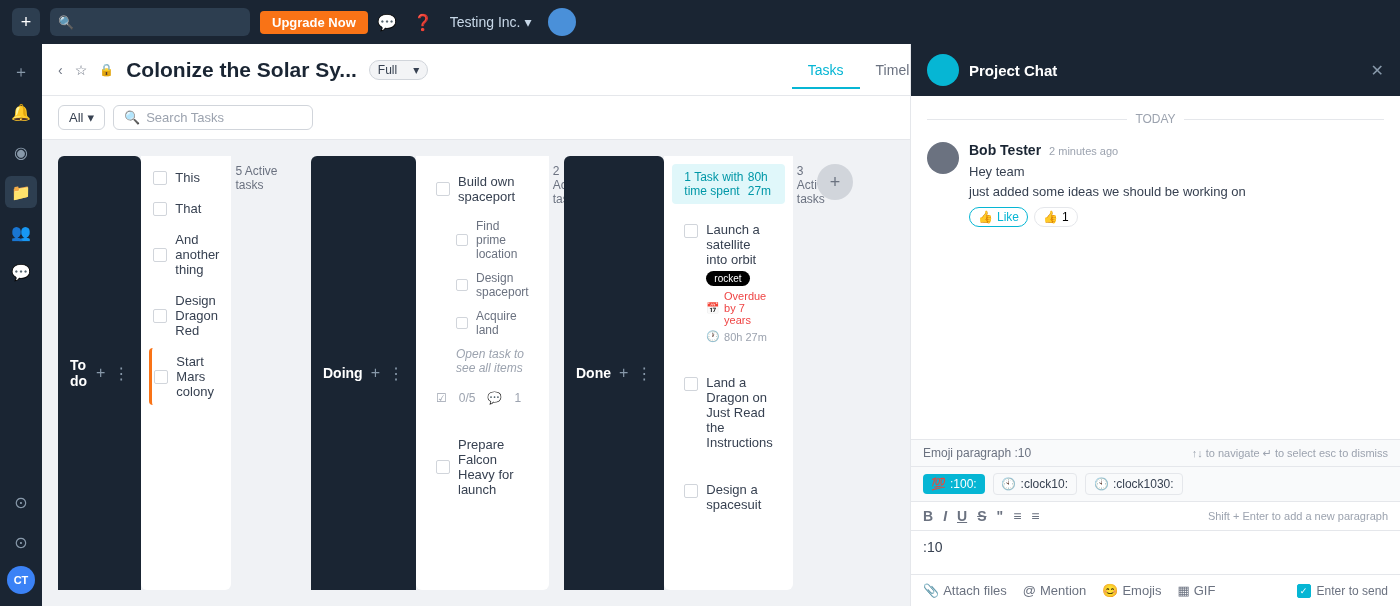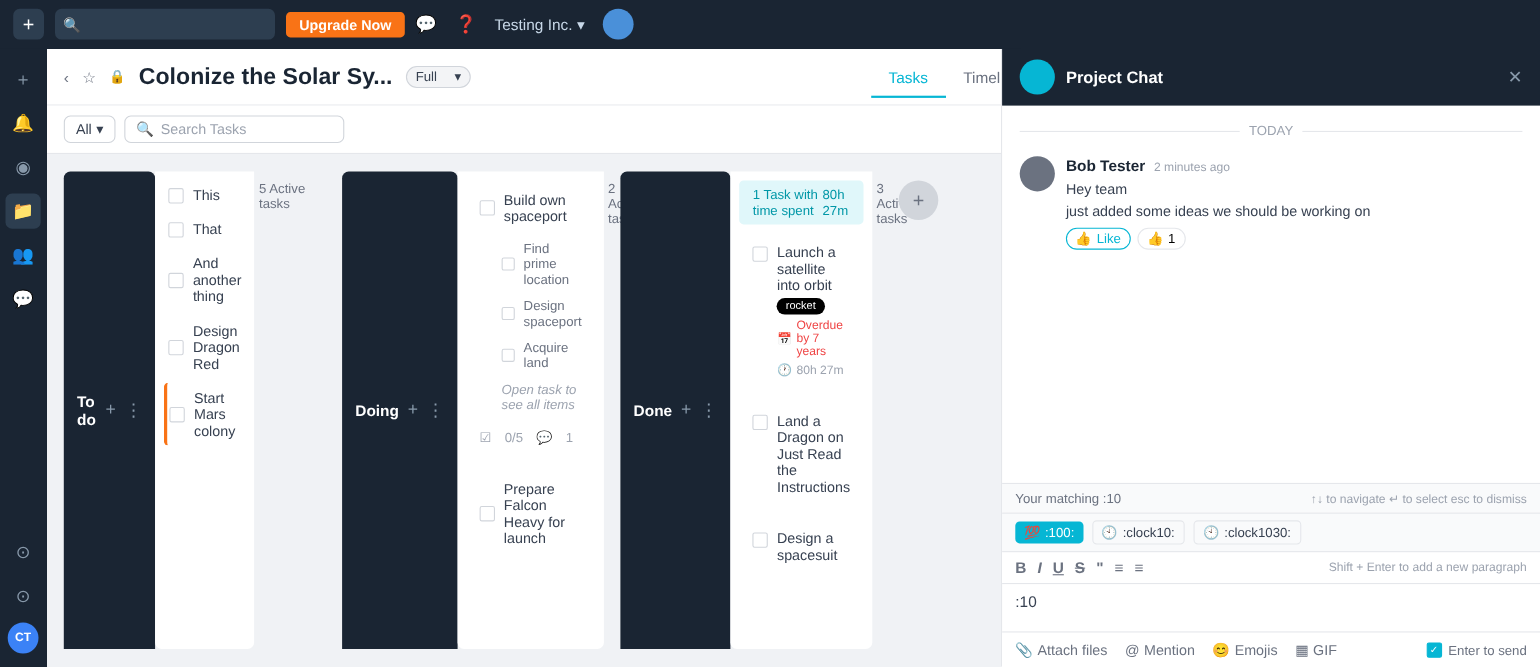--- a/index.html
+++ b/index.html
@@ -757,21 +757,21 @@
           <div class="reaction">
             <span>👍</span>
             <span>1</span>
           </div>
         </div>
       </div>
     </div>
   </div>
 
   <div class="emoji-bar">
-    <span class="emoji-bar-label">Your matching  :10</span>
+    <span class="emoji-bar-label">Emoji paragraph  :10</span>
     <span class="emoji-bar-nav">↑↓ to navigate   ↵ to select   esc to dismiss</span>
   </div>
   <div class="emoji-options">
     <div class="emoji-chip">
       <span>💯</span>
       <span>:100:</span>
     </div>
     <div class="emoji-chip other">
       <span>🕙</span>
       <span>:clock10:</span>

